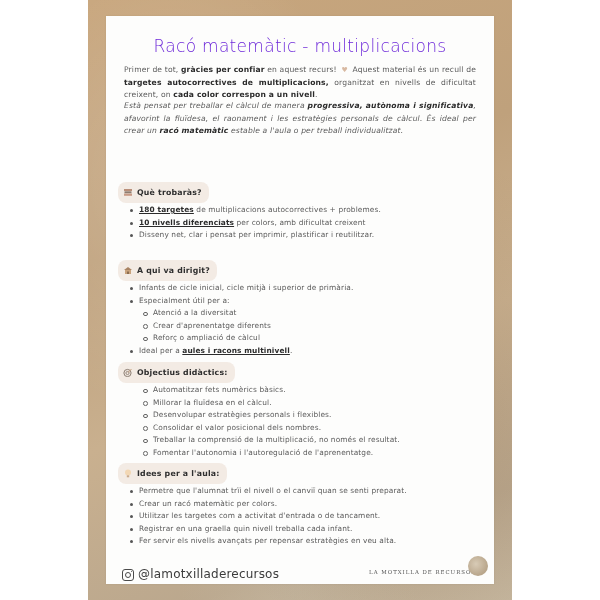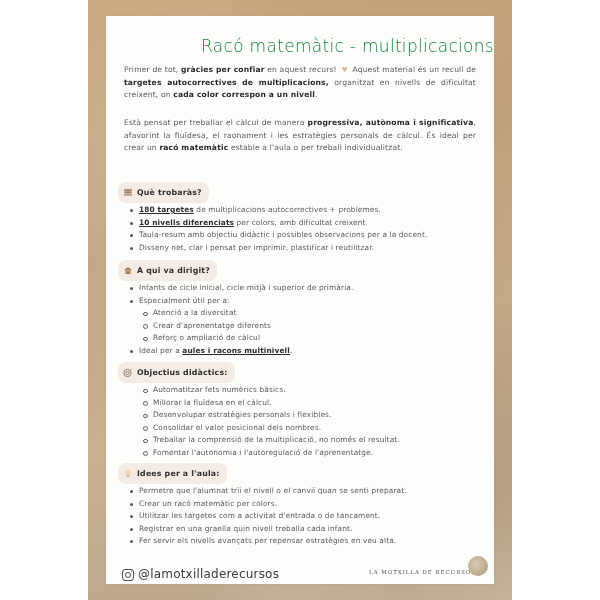--- a/index.html
+++ b/index.html
@@ -24,26 +24,26 @@
       position: absolute;
       left: 106px; top: 16px; width: 388px; height: 568px;
       background: #fdfdfc;
       box-shadow: 0 0 2px rgba(0,0,0,0.08);
       color: #555;
     }
 
     .title {
       position: absolute;
       left: 0; right: 0; top: 20px;
-      text-align: right;
+      text-align: center;
       font-family: "DejaVu Sans", sans-serif;
       font-weight: 200;
       font-size: 17px;
       letter-spacing: 0.3px;
-      color: #15803d;
+      color: #6d28d9;
     }
 
     .para {
       position: absolute;
       left: 18px; width: 352px;
       font-size: 7.6px;
       line-height: 12.6px;
       text-align: justify;
       color: #5a5a5a;
       letter-spacing: 0.15px;
@@ -130,39 +130,38 @@
 <div class="kraft"></div>
 
 <div class="page">
 
   <div class="title">Racó matemàtic - multiplicacions</div>
 
   <p class="para" style="top:48px; margin:0;">
     <span>Primer de tot, </span><b>gràcies per confiar</b><span> en aquest recurs! </span><span class="heart">♥</span><span>  Aquest material és un recull de </span><b>targetes autocorrectives de multiplicacions,</b><span> organitzat en nivells de dificultat creixent, on </span><b>cada color correspon a un nivell</b><span>.</span>
   </p>
 
-  <p class="para" style="top:101px; margin:0;">
+  <p class="para" style="top:84px; margin:0;font-style:italic;">
     <span>Està pensat per treballar el càlcul de manera </span><b>progressiva, autònoma i significativa</b><span>, afavorint la fluïdesa, el raonament i les estratègies personals de càlcul. És ideal per crear un </span><b>racó matemàtic</b><span> estable a l'aula o per treball individualitzat.</span>
   </p>
 
   <div class="section" style="top:166px;">
     <div class="pill">
       <span class="ico">
         <svg width="10" height="9" viewBox="0 0 10 9">
             <rect x="1" y="1" width="8" height="2" fill="#b98f7a"></rect>
             <rect x="1.5" y="3.3" width="7" height="2" fill="#8e7d70"></rect>
             <rect x="1" y="5.6" width="8" height="2.2" fill="#c99b86"></rect>
           </svg>
       </span>
       <span>Què trobaràs?</span>
     </div>
     <ul class="lst">
       <li class="dot"><b>180 targetes</b><span> de multiplicacions autocorrectives + problemes.</span></li>
       <li class="dot"><b>10 nivells diferenciats</b><span> per colors, amb dificultat creixent</span></li>
-      <li class="dot"><span>Taula-resum amb objectiu didàctic i possibles observacions per a la docent.</span></li>
       <li class="dot"><span>Disseny net, clar i pensat per imprimir, plastificar i reutilitzar.</span></li>
     </ul>
   </div>
 
   <div class="section" style="top:244px;">
     <div class="pill">
       <span class="ico">
         <svg width="10" height="9" viewBox="0 0 10 9">
             <path d="M1 4 L5 1 L9 4 Z" fill="#a88363"></path>
             <rect x="2" y="4" width="6" height="4" fill="#c8a27c"></rect>

